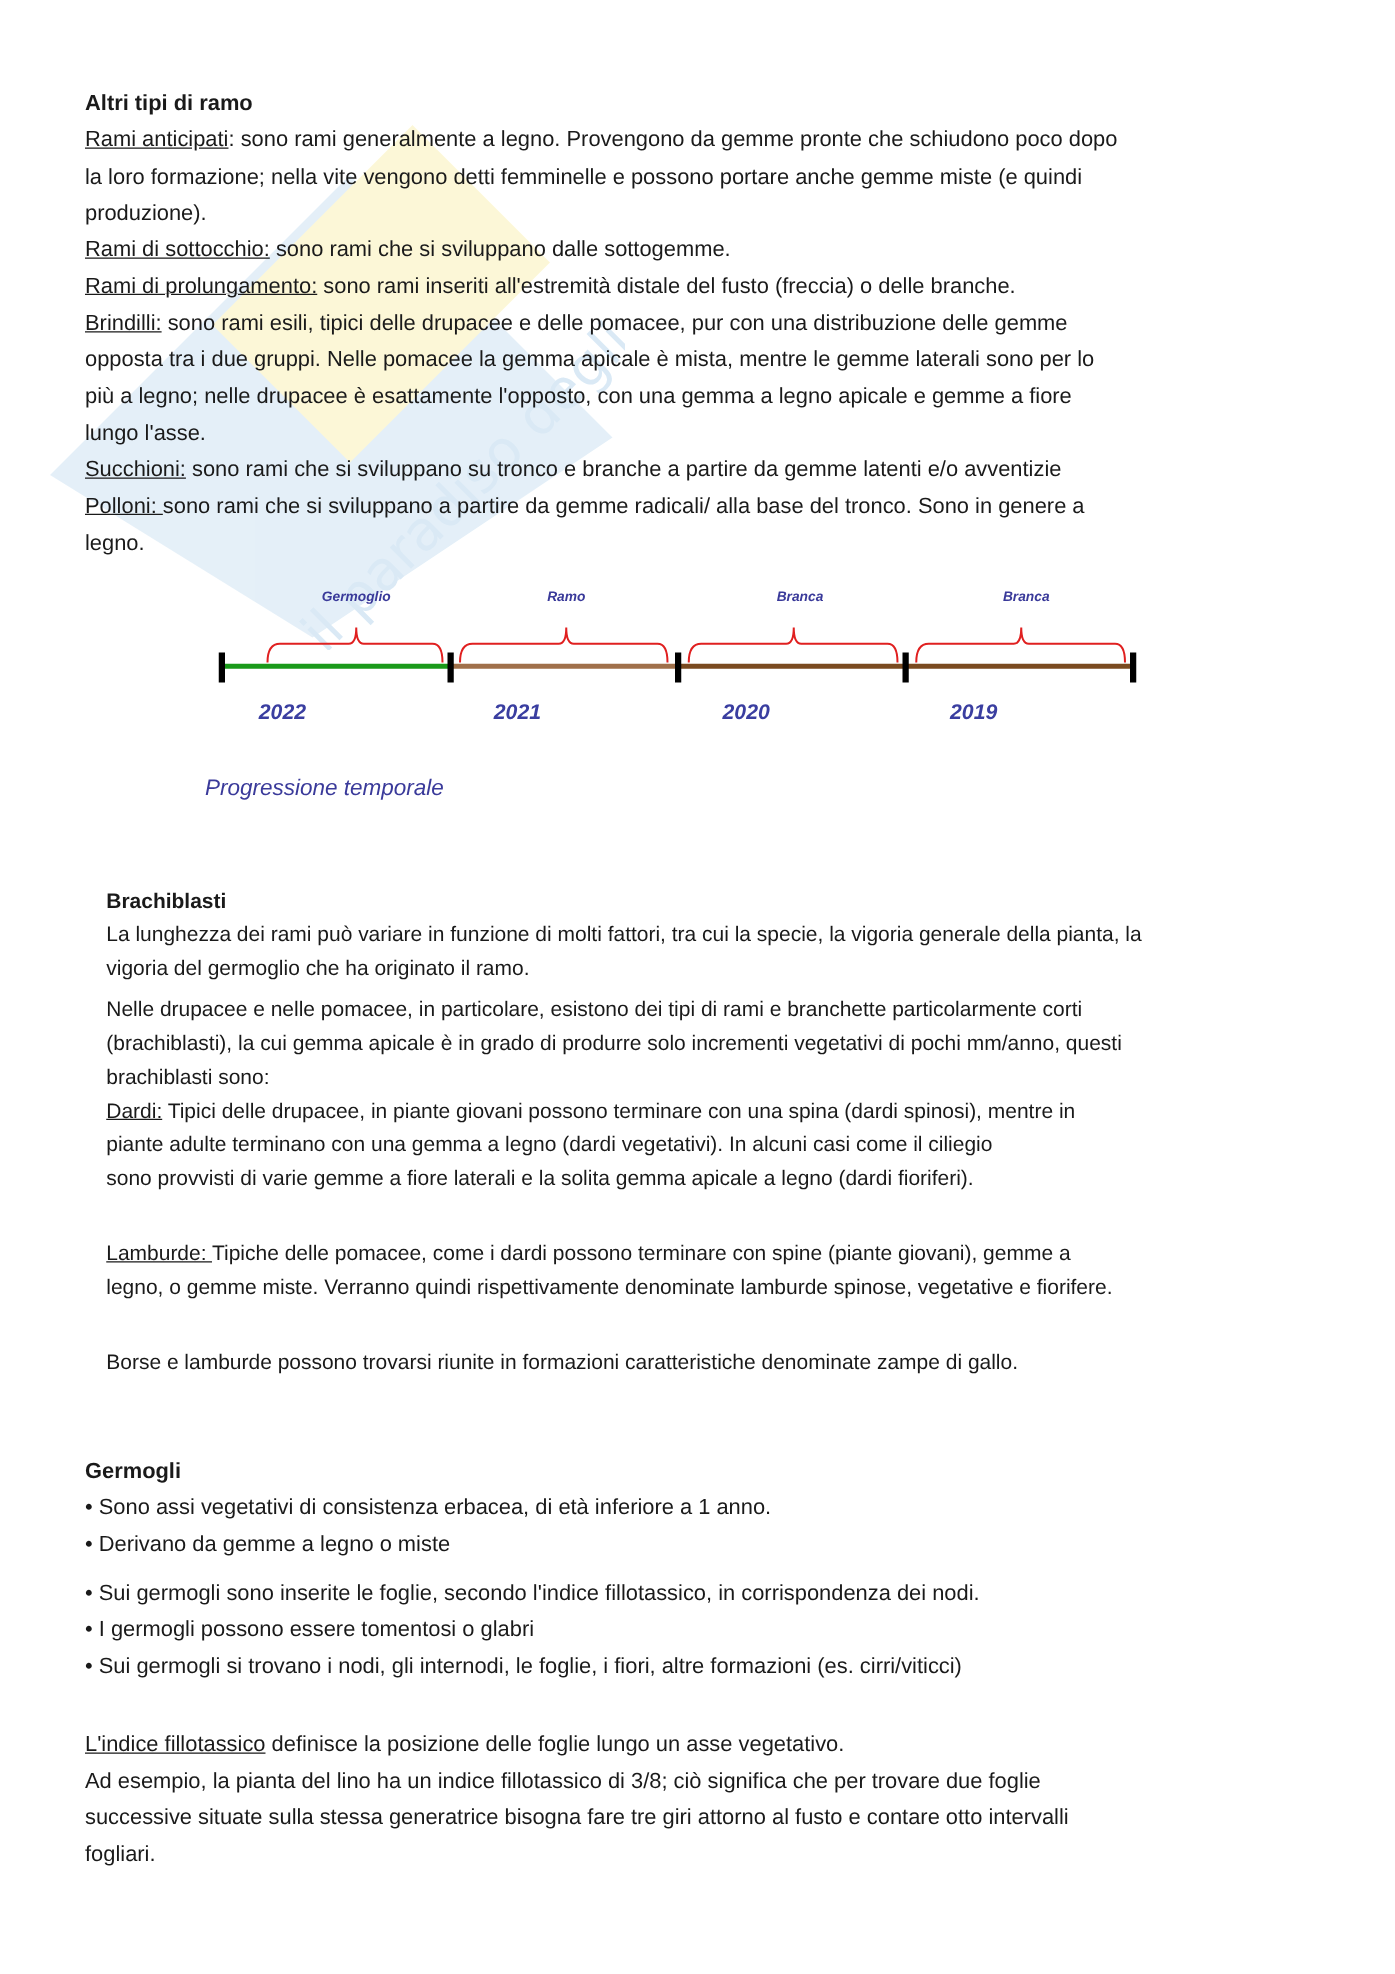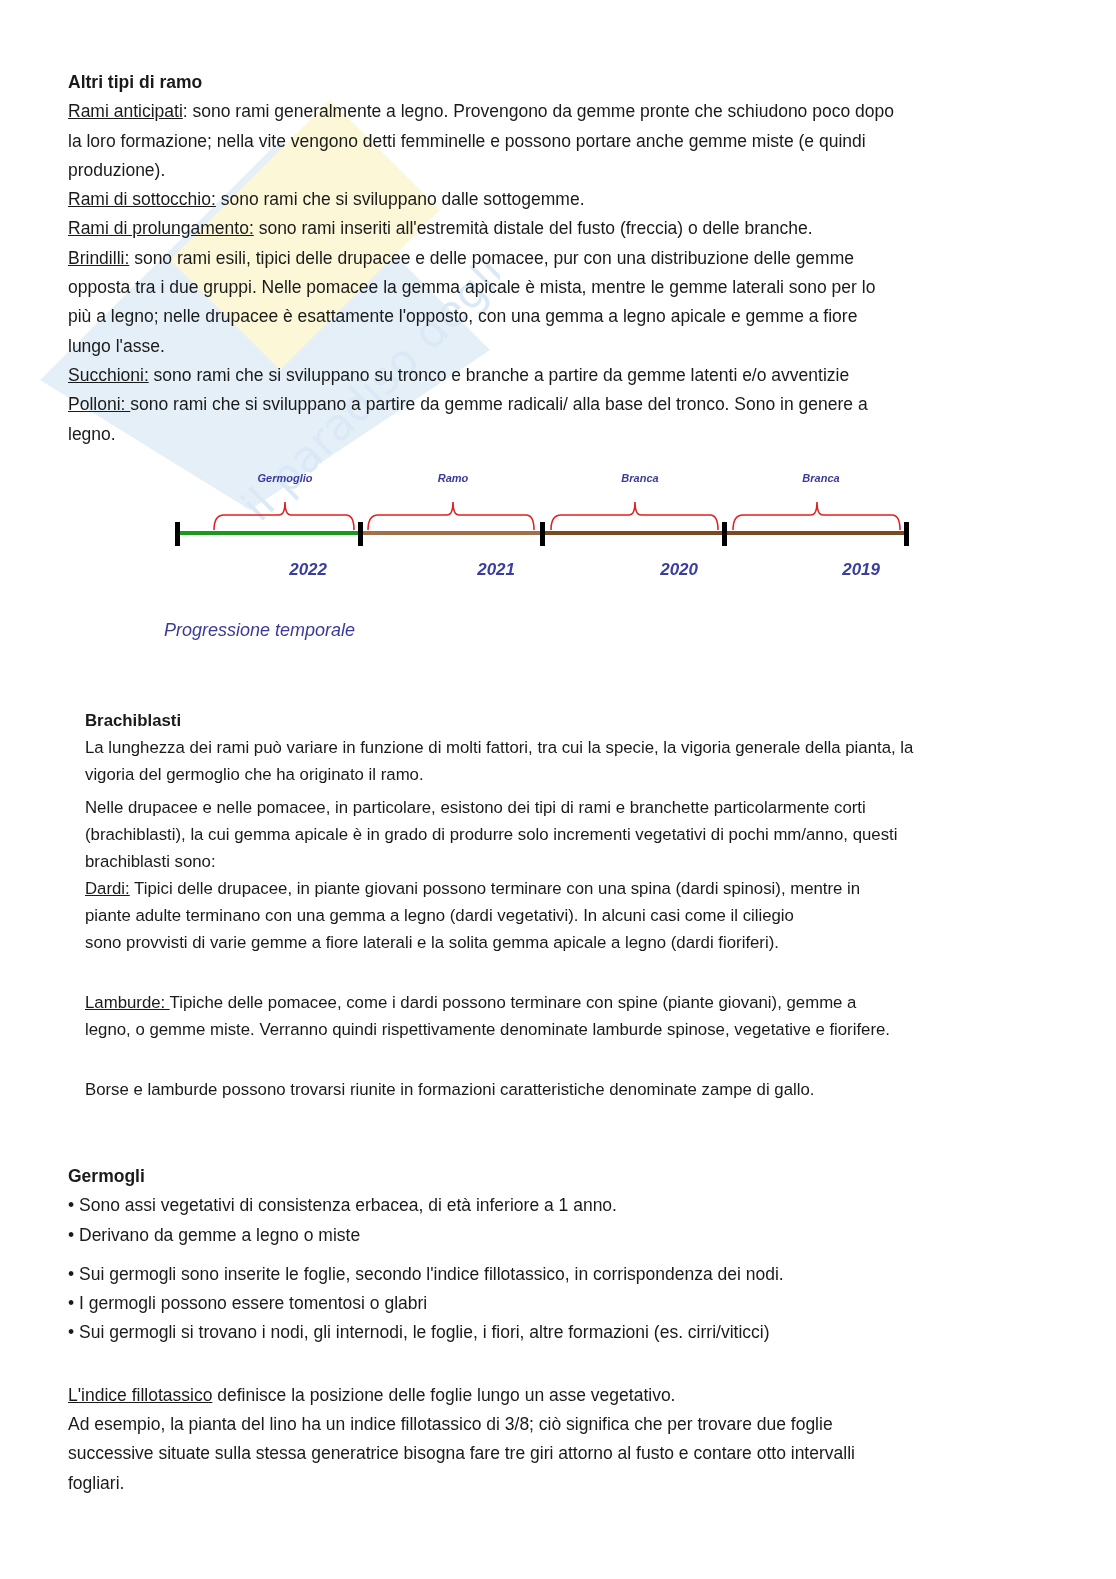--- a/index.html
+++ b/index.html
@@ -9,21 +9,21 @@
     color: #1a1a1a;
   }
   .watermark { position: absolute; left: 20px; top: 40px; width: 480px; height: 480px; pointer-events: none; }
   .page { position: absolute; left: 68px; top: 68px; width: 980px; }
   .line { font-size: 17.5px; line-height: 29.3px; white-space: nowrap; letter-spacing: 0px; }
   .tight { font-size: 16.8px; line-height: 27px; white-space: nowrap; }
   .h { font-weight: bold; font-size: 17.5px; line-height: 29.3px; }
   u { text-decoration: underline; }
   .diagram { position: absolute; left: 164px; top: 460px; width: 760px; height: 190px; font-style: italic; }
   .diagram .seglabel { position: absolute; font-size: 11px; font-weight: bold; color: #3a3a9a; text-align: center; width: 120px; }
-  .diagram .year { position: absolute; font-size: 17px; font-weight: bold; color: #3a3ea0; text-align: right; width: 120px; }
+  .diagram .year { position: absolute; font-size: 17px; font-weight: bold; color: #3a3ea0; text-align: left; width: 120px; }
   .diagram .caption { position: absolute; left: 0; width: 760px; top: 160px; text-align: left; font-size: 18px; color: #3a3a9a; }
 </style>
 </head>
 <body>
 
 <svg class="watermark" viewBox="0 0 480 480">
   <g opacity="0.55">
     <polygon points="20,340 260,100 470,310 230,470" fill="#cfe3f3"></polygon>
     <polygon points="150,220 310,60 420,170 260,330" fill="#fbf1b8"></polygon>
     <text x="110" y="430" font-size="44" fill="#bcd8ee" transform="rotate(-45 240 300)" font-family="DejaVu Sans, sans-serif">il paradiso degli studenti</text>

